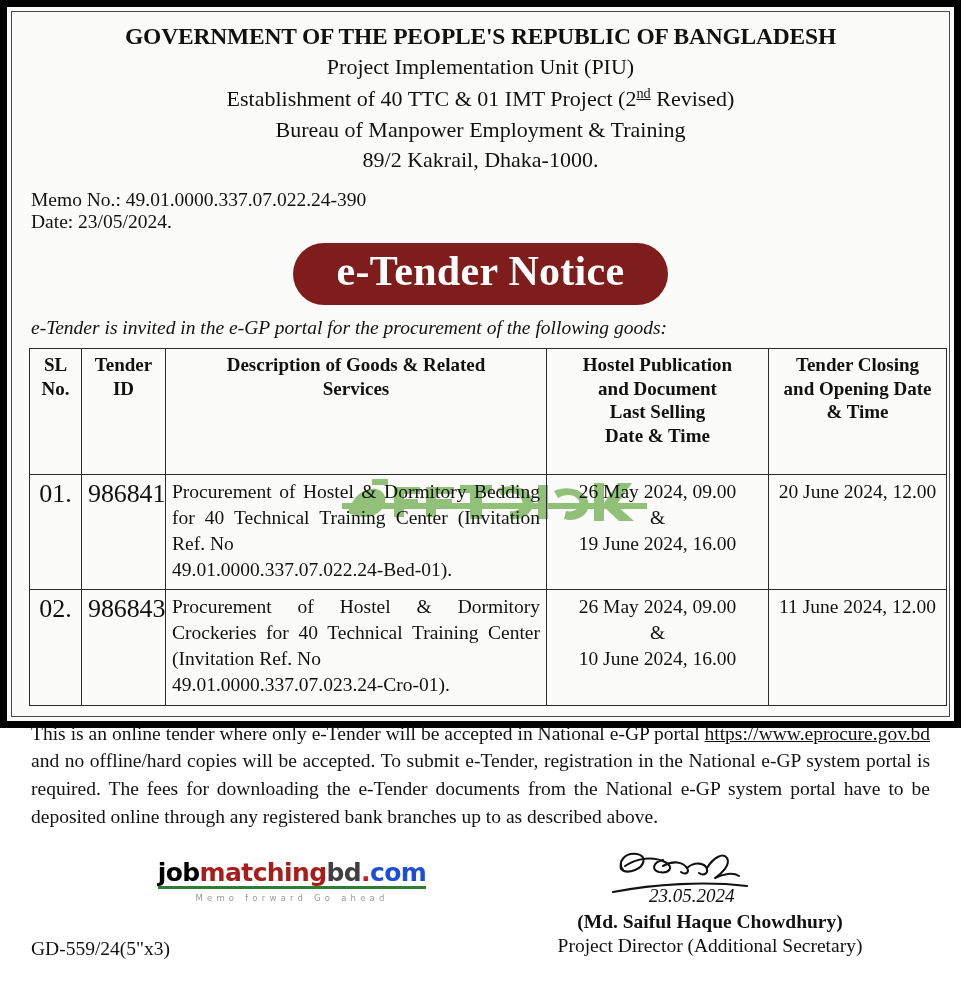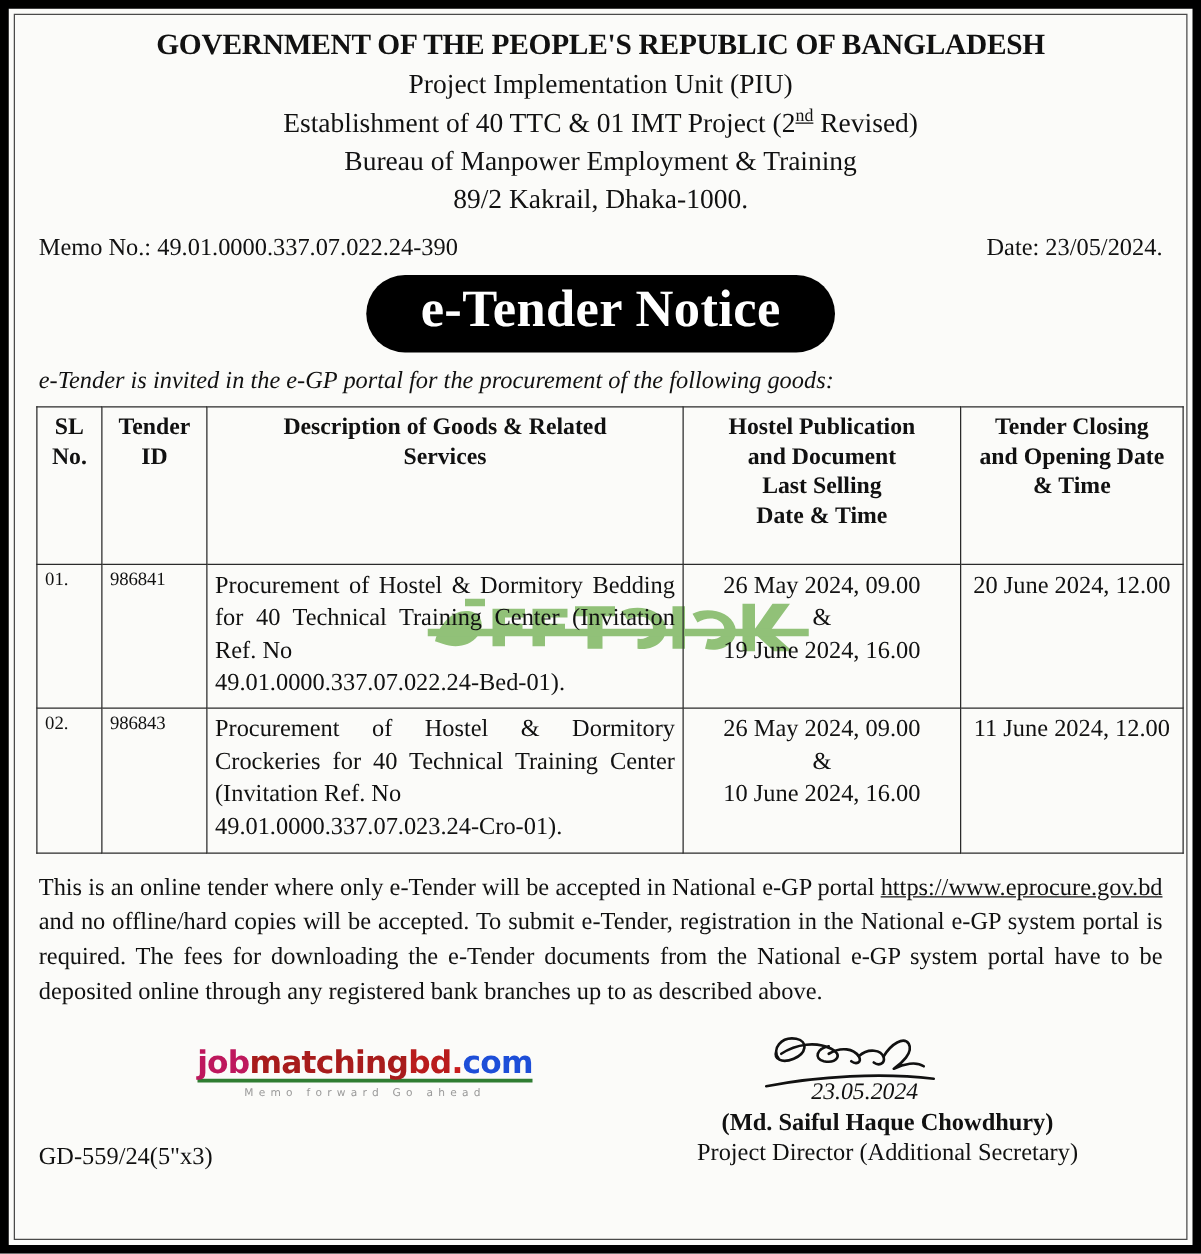--- a/index.html
+++ b/index.html
@@ -10,21 +10,21 @@
   body {
     width: 961px;
     height: 1003px;
     font-family: "Liberation Serif", serif;
     color: #111111;
     overflow: hidden;
   }
   .page {
     position: relative;
     width: 961px;
-    height: 1003px;
+    height: 728px;
     box-sizing: border-box;
     background: #fbfbf9;
     border: 7px solid #000000;
   }
   .inner-rule {
     position: absolute;
     left: 4px; top: 4px; right: 4px; bottom: 4px;
     border: 1px solid #4a4a4a;
     pointer-events: none;
   }
@@ -49,30 +49,31 @@
   }
   sup { font-size: 0.65em; vertical-align: super; text-decoration: underline; }
 
   .memo-row {
     display: flex;
     justify-content: space-between;
     align-items: baseline;
     font-size: 19.5px;
     margin-top: 14px;
     padding: 0 2px;
+    flex-direction: column;
   }
 
   
   .banner-wrap {
     display: flex;
     justify-content: center;
     margin-top: 10px;
   }
   .banner {
-    background: #000000;
+    background: #7f1d1d;
     color: #ffffff;
     border-radius: 34px;
     padding: 4px 44px 9px 44px;
     font-size: 42px;
     font-weight: bold;
     line-height: 1.18;
     letter-spacing: 0.3px;
   }
 
   .intro {
@@ -102,21 +103,22 @@
     line-height: 1.24;
     padding-bottom: 26px;
   }
   col.c-sl    { width: 52px; }
   col.c-id    { width: 84px; }
   col.c-desc  { width: 381px; }
   col.c-pub   { width: 222px; }
   col.c-close { width: 178px; }
 
   td.sl, td.id {
-    font-size: 15px;
+    font-size: 26px;
+    text-align: center;
     padding-top: 5px;
   }
   td.id { letter-spacing: -0.1px; }
   td.desc {
     font-size: 19.5px;
     line-height: 1.34;
     text-align: justify;
     text-align-last: left;
     padding-top: 5px;
     padding-right: 9px;
@@ -161,23 +163,23 @@
   .logo-text {
     font-family: "DejaVu Sans", sans-serif;
     font-size: 25px;
     font-weight: bold;
     letter-spacing: -0.6px;
     line-height: 1;
     border-bottom: 3px solid #2f7d32;
     display: inline-block;
     padding-bottom: 1px;
   }
-  .logo-job { color: #be185d; }
+  .logo-job { color: #000000; }
   .logo-matching { color: #a81c1c; }
-  .logo-bd { color: #b91c1c; }
+  .logo-bd { color: #404040; }
   .logo-dot { color: #c81d1d; }
   .logo-com { color: #1d4ed8; }
   .logo-tagline {
     font-family: "DejaVu Sans", sans-serif;
     font-size: 8.5px;
     letter-spacing: 4.2px;
     color: #9a9a9a;
     margin-top: 4px;
   }
 

